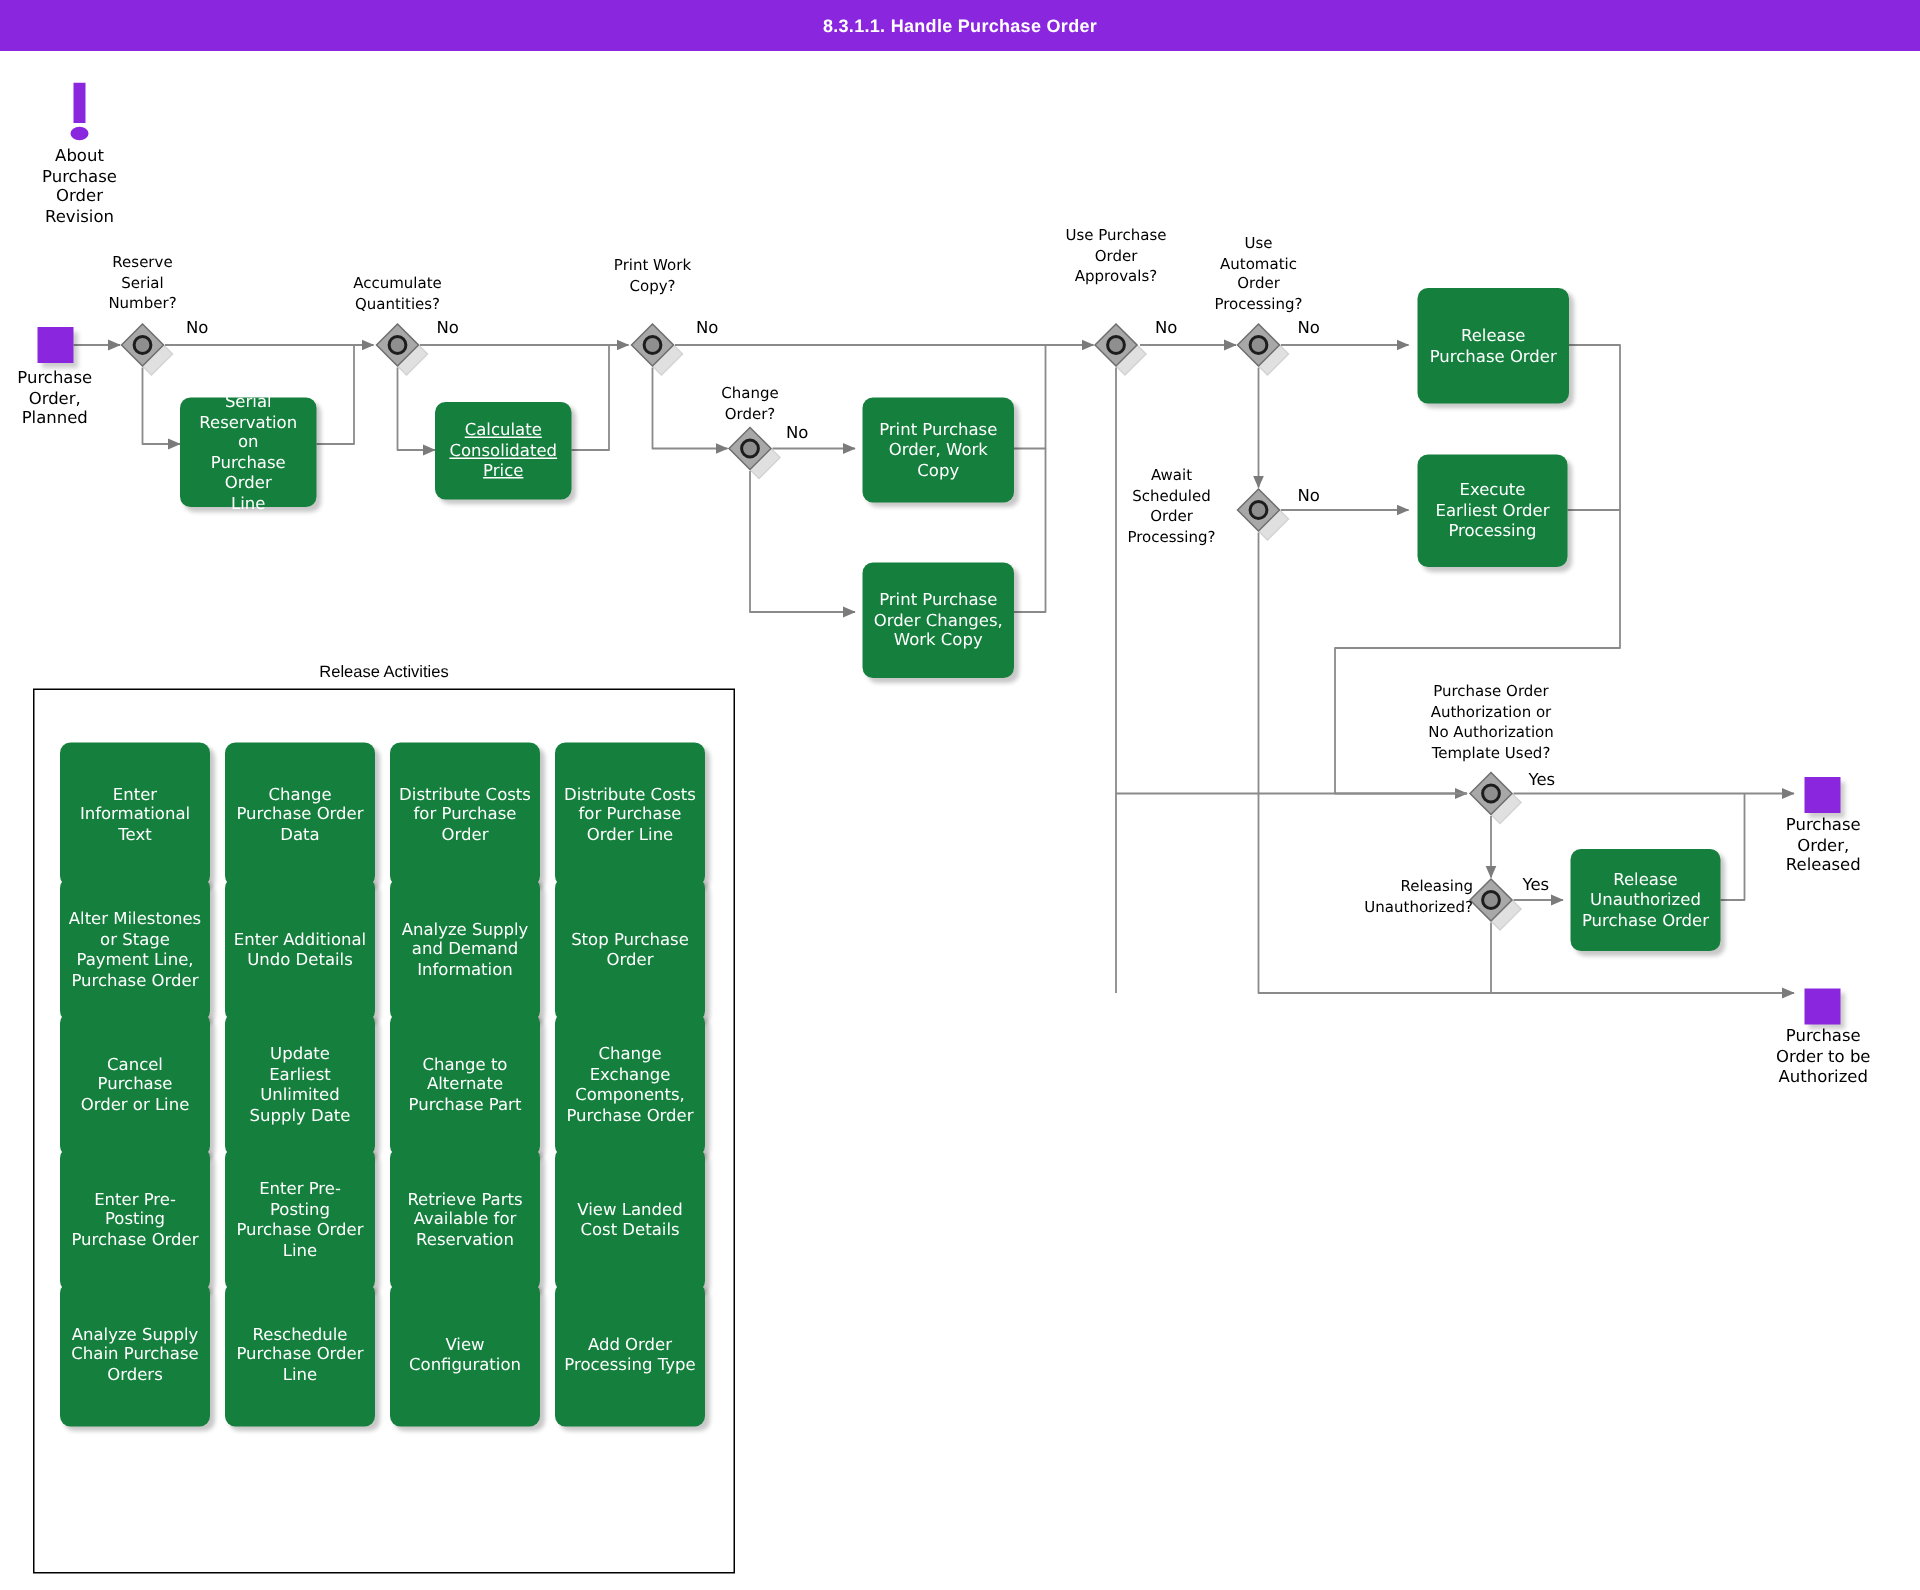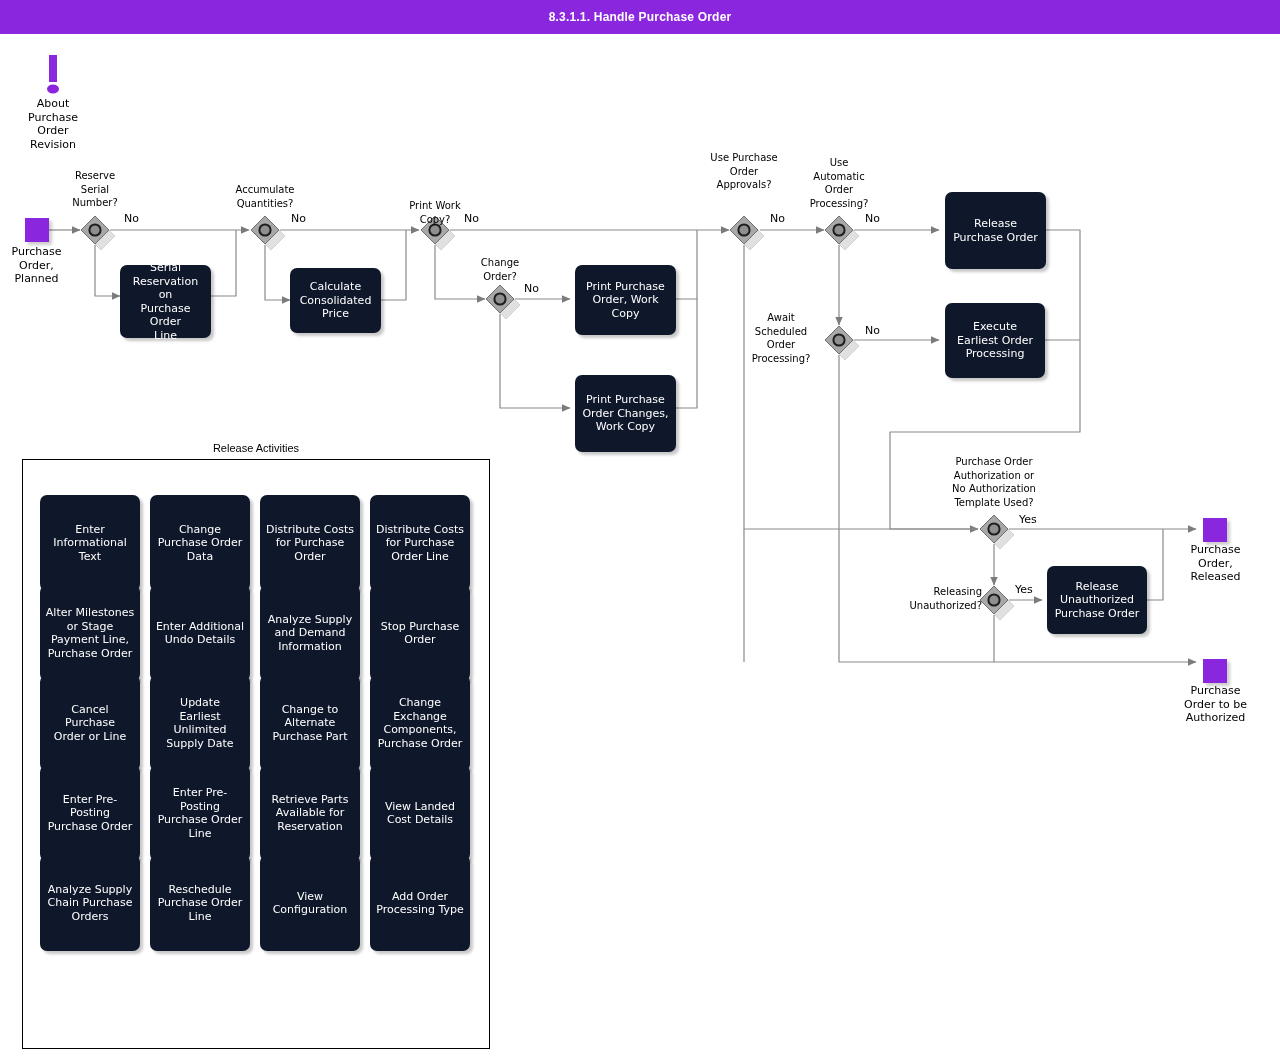--- a/index.html
+++ b/index.html
@@ -10,21 +10,21 @@
             background:#8B26DF;display:flex;align-items:center;justify-content:center;}
   #titlebar .t{color:#ffffff;font-size:12px;font-weight:bold;
                font-family:"Liberation Sans", sans-serif;letter-spacing:.2px;}
 
   #canvas{position:absolute;left:0;top:0;width:1280px;height:1060px;}
   #edges{position:absolute;left:0;top:0;width:1280px;height:1060px;pointer-events:none;}
 
   .node{position:absolute;box-sizing:border-box;}
 
   
-  .task{background:#0f172a;border-radius:7px;color:#ffffff;
+  .task{background:#15803d;border-radius:7px;color:#ffffff;
         display:flex;align-items:center;justify-content:center;text-align:center;
         font-size:11px;line-height:13.5px;padding:3px 5px;
         box-shadow:3px 3px 3px rgba(0,0,0,.22);}
 
   
   .term{width:24px;height:24px;background:#8B26DF;
         box-shadow:3px 3px 3px rgba(0,0,0,.20);}
   .term-lbl{position:absolute;text-align:center;font-size:11px;line-height:13.5px;
             color:#000000;white-space:pre-line;}
 
@@ -171,21 +171,21 @@
 Quantities?</div>
   <div class="edge-lbl" style="left:291px;top:212px;">No</div>
 
   <div class="node gw" style="left:420px;top:215px;">
     <svg width="38" height="38" viewBox="0 0 38 38">
       <path d="M18,4 L32,18 L18,32 L4,18 z" fill="#9c9c9c" stroke="#6e6e6e" stroke-width="1" transform="translate(3,3)" opacity=".3"></path>
       <path d="M15,1 L29,15 L15,29 L1,15 z" fill="#a8a8a8" stroke="#6e6e6e" stroke-width="1"></path>
       <circle cx="15" cy="15" r="5.6" fill="#8f8f8f" stroke="#1d1d1d" stroke-width="2"></circle>
     </svg>
   </div>
-  <div class="gw-lbl" style="left:388px;top:199px;width:94px;">Print Work
+  <div class="gw-lbl" style="left:388px;top:171px;width:94px;">Print Work
 Copy?</div>
   <div class="edge-lbl" style="left:464px;top:212px;">No</div>
 
   <div class="node gw" style="left:485px;top:284px;">
     <svg width="38" height="38" viewBox="0 0 38 38">
       <path d="M18,4 L32,18 L18,32 L4,18 z" fill="#9c9c9c" stroke="#6e6e6e" stroke-width="1" transform="translate(3,3)" opacity=".3"></path>
       <path d="M15,1 L29,15 L15,29 L1,15 z" fill="#a8a8a8" stroke="#6e6e6e" stroke-width="1"></path>
       <circle cx="15" cy="15" r="5.6" fill="#8f8f8f" stroke="#1d1d1d" stroke-width="2"></circle>
     </svg>
   </div>
@@ -255,21 +255,21 @@
 Unauthorized?</div>
   <div class="edge-lbl" style="left:1015px;top:583px;">Yes</div>
 
   <div class="node task" style="left:120px;top:265px;width:91px;height:73px;">
     <span style="white-space:pre-line">Serial
 Reservation on
 Purchase Order
 Line</span>
   </div>
 
-  <div class="node task" style="left:290px;top:268px;width:91px;height:65px;">
+  <div class="node task" style="left:290px;top:268px;width:91px;height:65px;text-decoration:underline;">
     <span style="white-space:pre-line">Calculate
 Consolidated
 Price</span>
   </div>
 
   <div class="node task" style="left:575px;top:265px;width:101px;height:70px;">
     <span style="white-space:pre-line">Print Purchase
 Order, Work
 Copy</span>
   </div>

